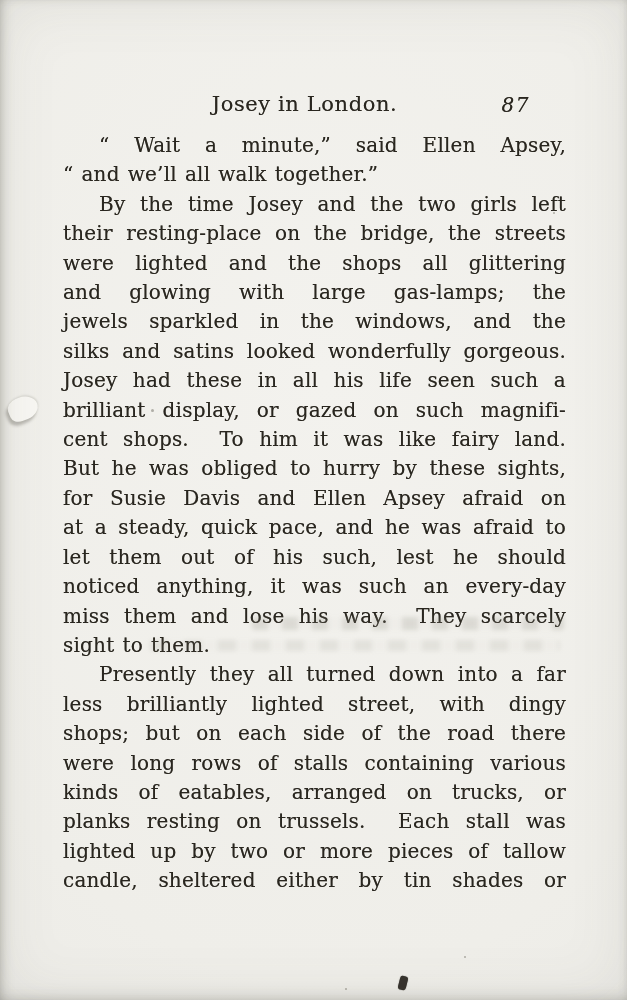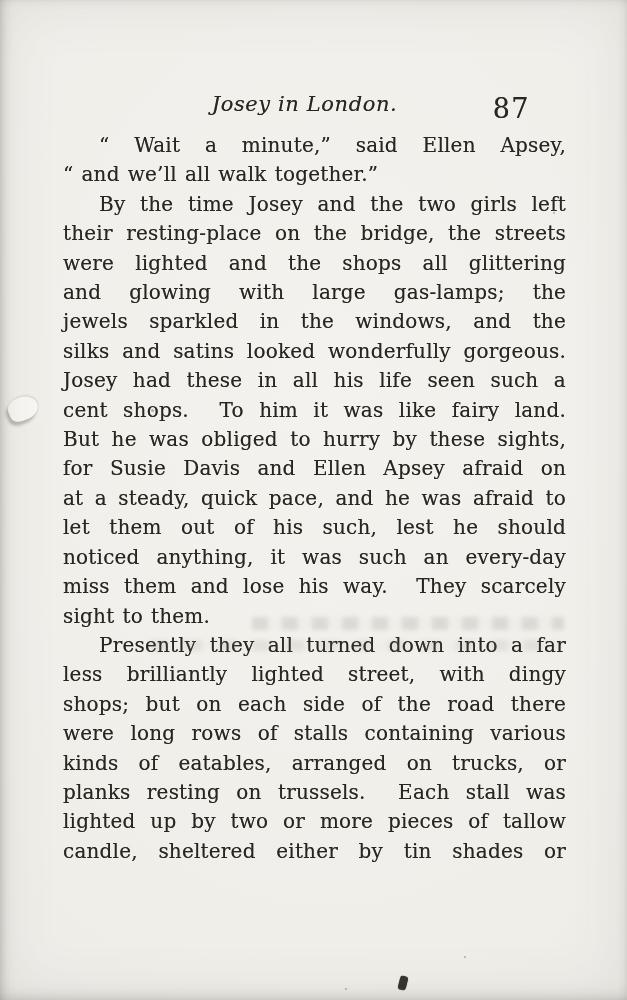--- a/index.html
+++ b/index.html
@@ -38,31 +38,31 @@
     width: 503px;
     height: 30px;
     font-size: 21px;
   }
   .header-title {
     position: absolute;
     left: 0;
     right: 0;
     text-align: center;
     transform: translateX(-10px);
-    font-style: italic;
     letter-spacing: 0.6px;
     text-shadow: 0 0 0.5px rgba(41, 38, 31, 0.55);
   }
   .page-number {
     position: absolute;
     right: 36px;
     top: 1px;
-    font-size: 27px;
+    font-size: 20px;
     letter-spacing: 1.5px;
     text-shadow: 0 0 0.5px rgba(41, 38, 31, 0.55);
+    font-style: italic;
   }
 
   .text-block {
     position: absolute;
     top: 131px;
     left: 63px;
     width: 503px;
     font-size: 20px;
     line-height: 29.4px;
     letter-spacing: 0.2px;
@@ -144,20 +144,21 @@
   <div class="text-block" id="text-block">
       <div class="line indent">“ Wait a minute,” said Ellen Apsey,</div>
       <div class="line para-end">“ and we’ll all walk together.”</div>
       <div class="line indent">By the time Josey and the two girls left</div>
       <div class="line">their resting-place on the bridge, the streets</div>
       <div class="line">were lighted and the shops all glittering</div>
       <div class="line">and glowing with large gas-lamps; the</div>
       <div class="line">jewels sparkled in the windows, and the</div>
       <div class="line">silks and satins looked wonderfully gorgeous.</div>
       <div class="line">Josey had these in all his life seen such a</div>
+      <div class="line">brilliant display, or gazed on such magnifi-</div>
       <div class="line">cent shops.&nbsp; To him it was like fairy land.</div>
       <div class="line">But he was obliged to hurry by these sights,</div>
       <div class="line">for Susie Davis and Ellen Apsey afraid on</div>
       <div class="line">at a steady, quick pace, and he was afraid to</div>
       <div class="line">let them out of his such, lest he should</div>
       <div class="line">noticed anything, it was such an every-day</div>
       <div class="line">miss them and lose his way.&nbsp; They scarcely</div>
       <div class="line para-end">sight to them.</div>
       <div class="line indent">Presently they all turned down into a far</div>
       <div class="line">less brilliantly lighted street, with dingy</div>

